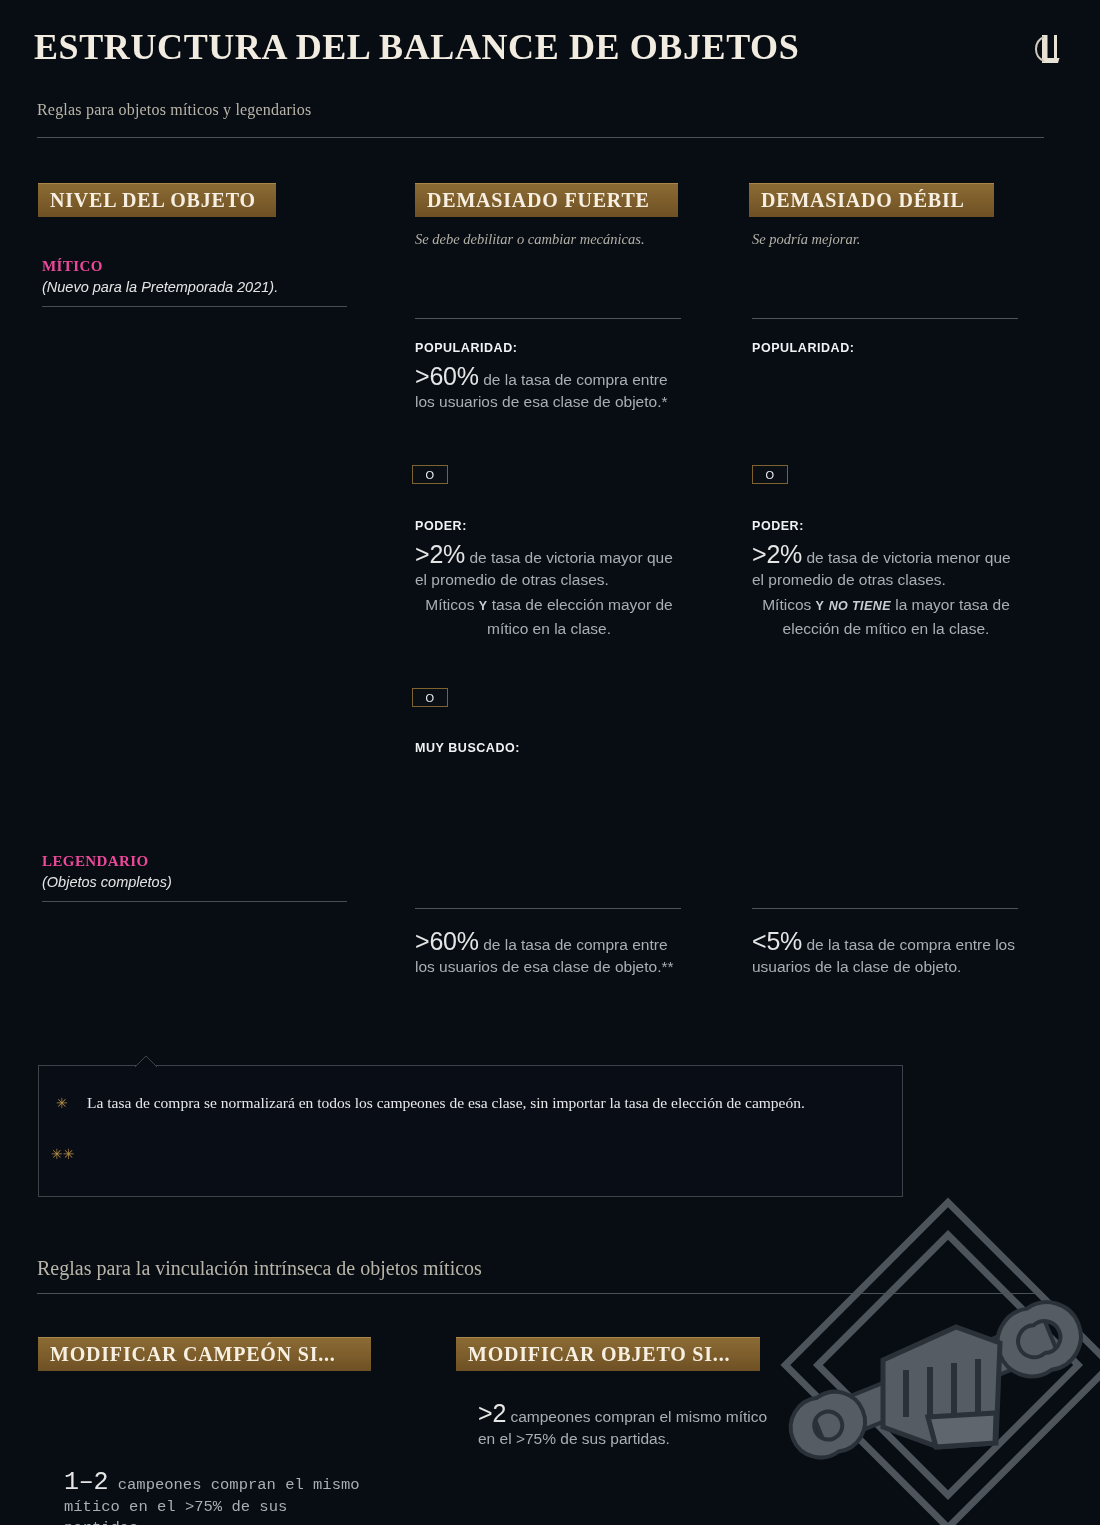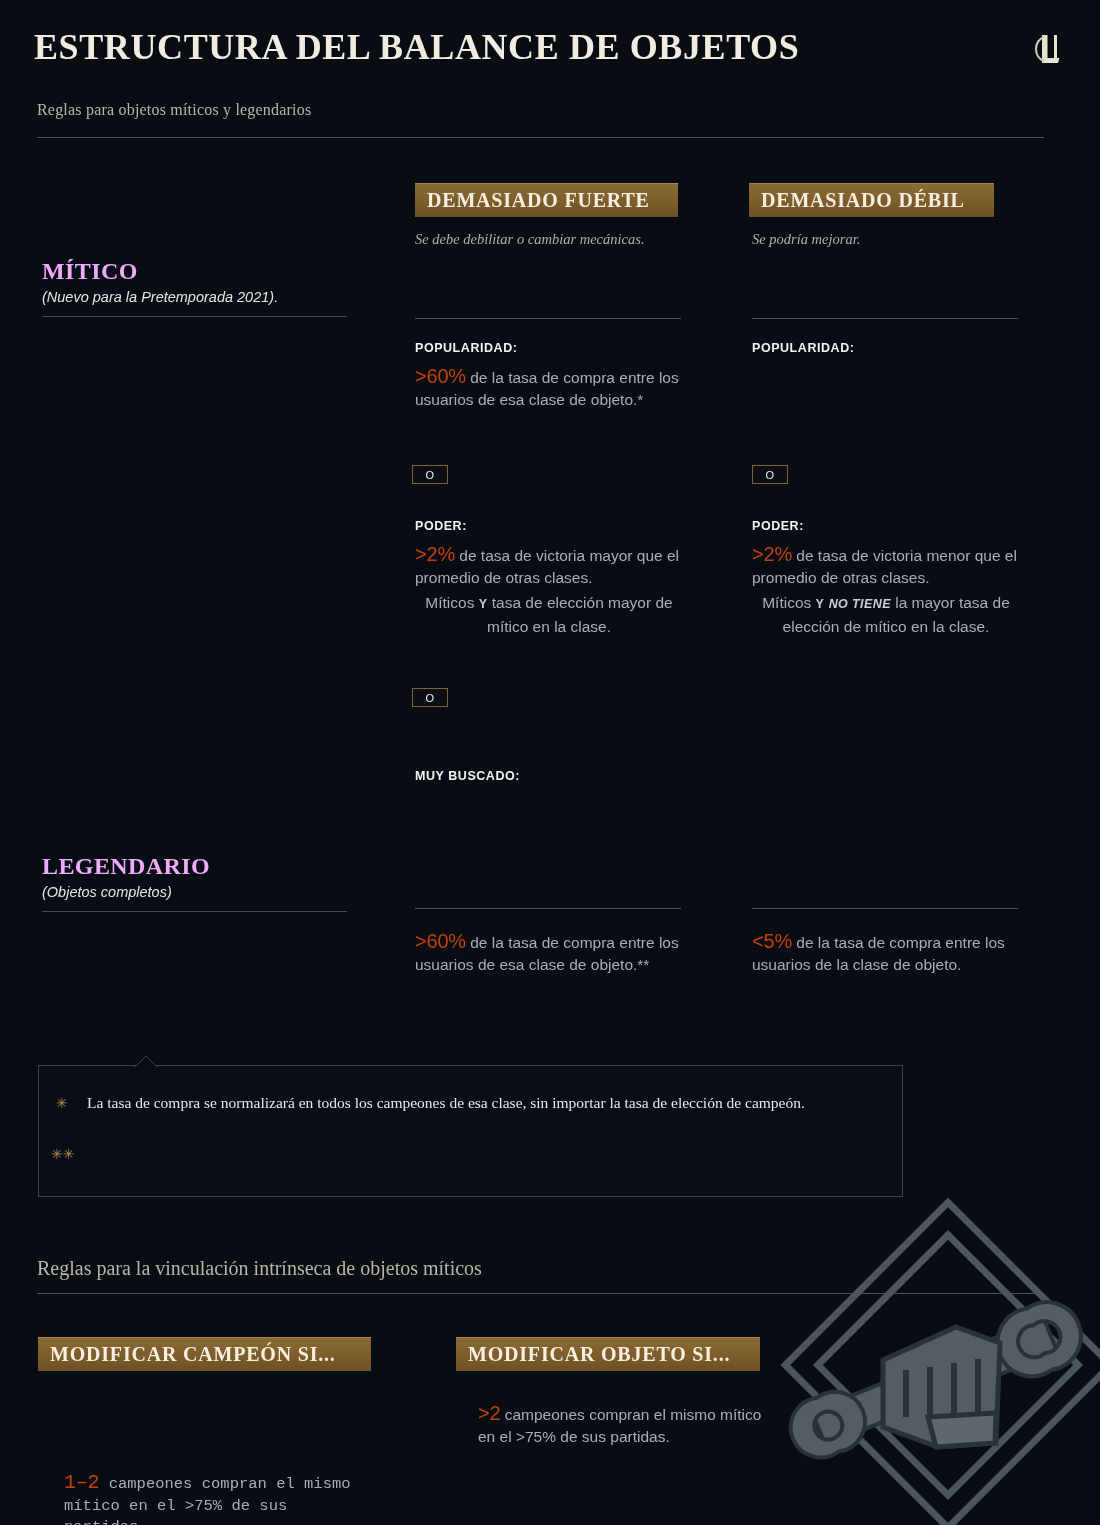--- a/index.html
+++ b/index.html
@@ -101,23 +101,23 @@
 
   
   .tier {
     position: absolute;
     left: 42px;
     width: 310px;
   }
   .tier-name {
     font-family: "Liberation Serif", serif;
     font-weight: bold;
-    font-size: 24px;
+    font-size: 15px;
     letter-spacing: .4px;
-    color: #f0abfc;
+    color: #ec4899;
     margin: 0 0 4px 0;
   }
   .tier-sub {
     font-family: "Liberation Sans", sans-serif;
     font-style: italic;
     font-size: 14.5px;
     color: #e5e5e5;
     margin: 0;
   }
   .tier-rule {
@@ -145,22 +145,22 @@
     letter-spacing: .55px;
     color: #f0f2f4;
     margin-bottom: 11px;
   }
   .cell-body {
     font-size: 15.5px;
     line-height: 21.5px;
     color: #a9aeb4;
   }
   .big {
-    font-size: 20px;
-    color: #c2410c;
+    font-size: 25px;
+    color: #e5e5e5;
     letter-spacing: -0.2px;
     line-height: 21.5px;
   }
   .sc {
     font-size: 12.5px;
     font-weight: bold;
     letter-spacing: .4px;
     color: #c9ced3;
   }
   .sc-i {
@@ -282,20 +282,23 @@
     <svg viewBox="0 0 30 34" width="30" height="34" aria-hidden="true">
       <path d="M8 3 L8 31 L24 31 L25.5 26 L13.5 26 L13.5 3 Z" fill="#e8e2d4"></path>
       <path d="M20 3 L20 31 L23 31 L23 3 Z" fill="#e8e2d4"></path>
       <path d="M10 5 a13 13 0 0 0 0 24" fill="none" stroke="#cfc9bb" stroke-width="2"></path>
     </svg>
   </div>
 
   <div class="subtitle">Reglas para objetos míticos y legendarios</div>
   <div class="rule-top"></div>
 
+  <div class="gold-bar" style="left:38px; top:183px; width:238px;">
+    <span>NIVEL DEL OBJETO</span>
+  </div>
   <div class="gold-bar" style="left:415px; top:183px; width:263px;">
     <span>DEMASIADO FUERTE</span>
   </div>
   <div class="gold-bar" style="left:749px; top:183px; width:245px;">
     <span>DEMASIADO DÉBIL</span>
   </div>
 
   <div class="col-note" style="left:415px; top:231px;">Se debe debilitar o cambiar mecánicas.</div>
   <div class="col-note" style="left:752px; top:231px;">Se podría mejorar.</div>
 
@@ -324,21 +327,21 @@
   <div class="cell" style="left:415px; top:519px;">
     <div class="cell-label">PODER:</div>
     <div class="cell-body"><span class="big">&gt;2%</span><span> de tasa de victoria mayor que el promedio de otras clases.</span></div>
     <div class="cell-body p2"><span>Míticos </span><span class="sc">Y</span><span> tasa de elección mayor de mítico en la clase.</span></div>
   </div>
 
   <div class="or-badge" style="left:412px; top:688px;">
     <span>O</span>
   </div>
 
-  <div class="cell" style="left:415px; top:741px;margin-top:28px;">
+  <div class="cell" style="left:415px; top:741px;">
     <div class="cell-label">MUY BUSCADO:</div>
   </div>
 
   <div class="cell" style="left:752px; top:318px;">
     <div class="cell-rule"></div>
     <div class="cell-label">POPULARIDAD:</div>
   </div>
 
   <div class="or-badge" style="left:752px; top:465px;">
     <span>O</span>

